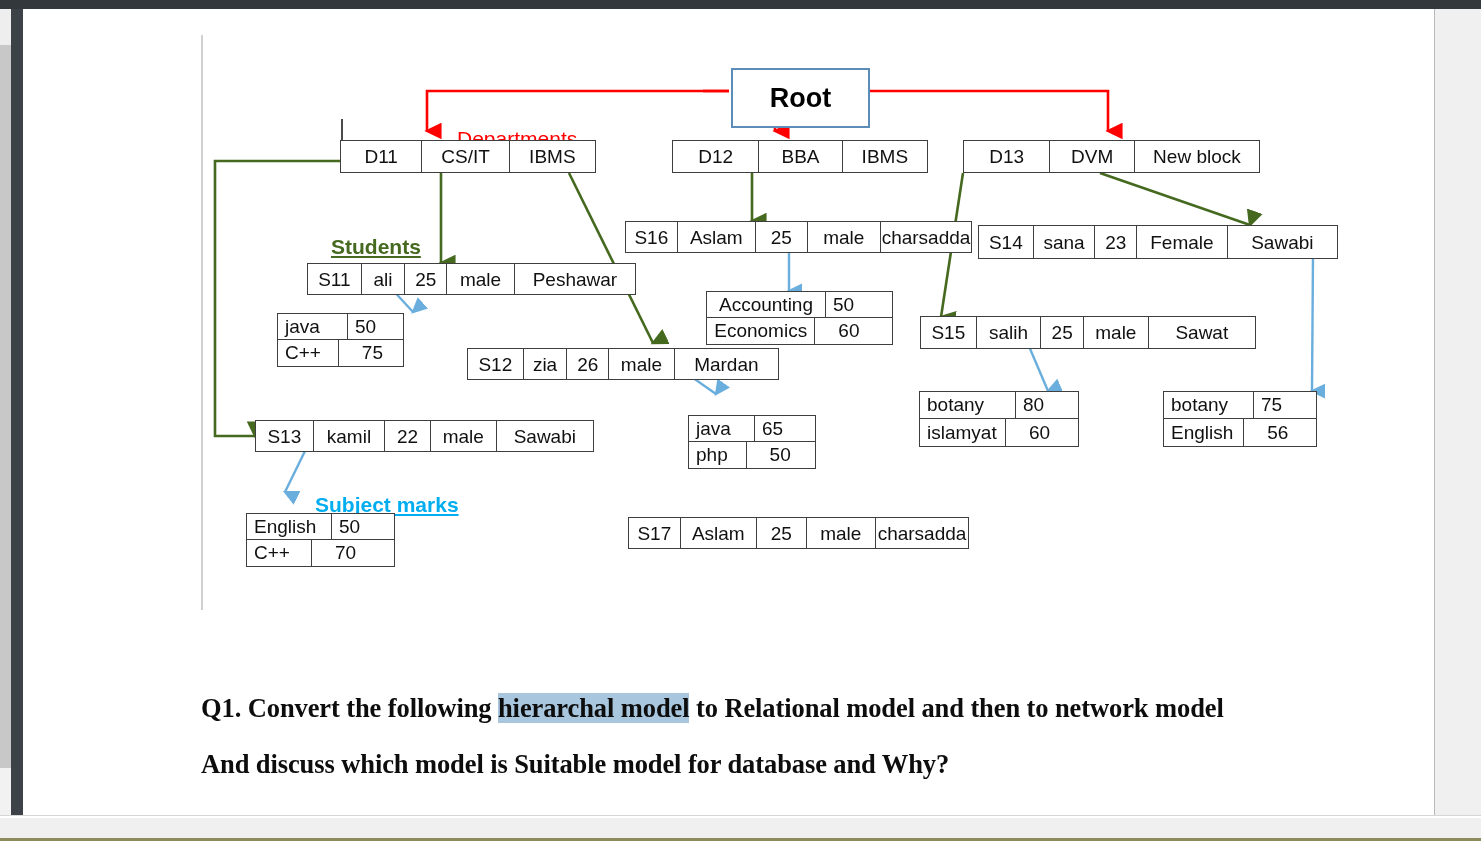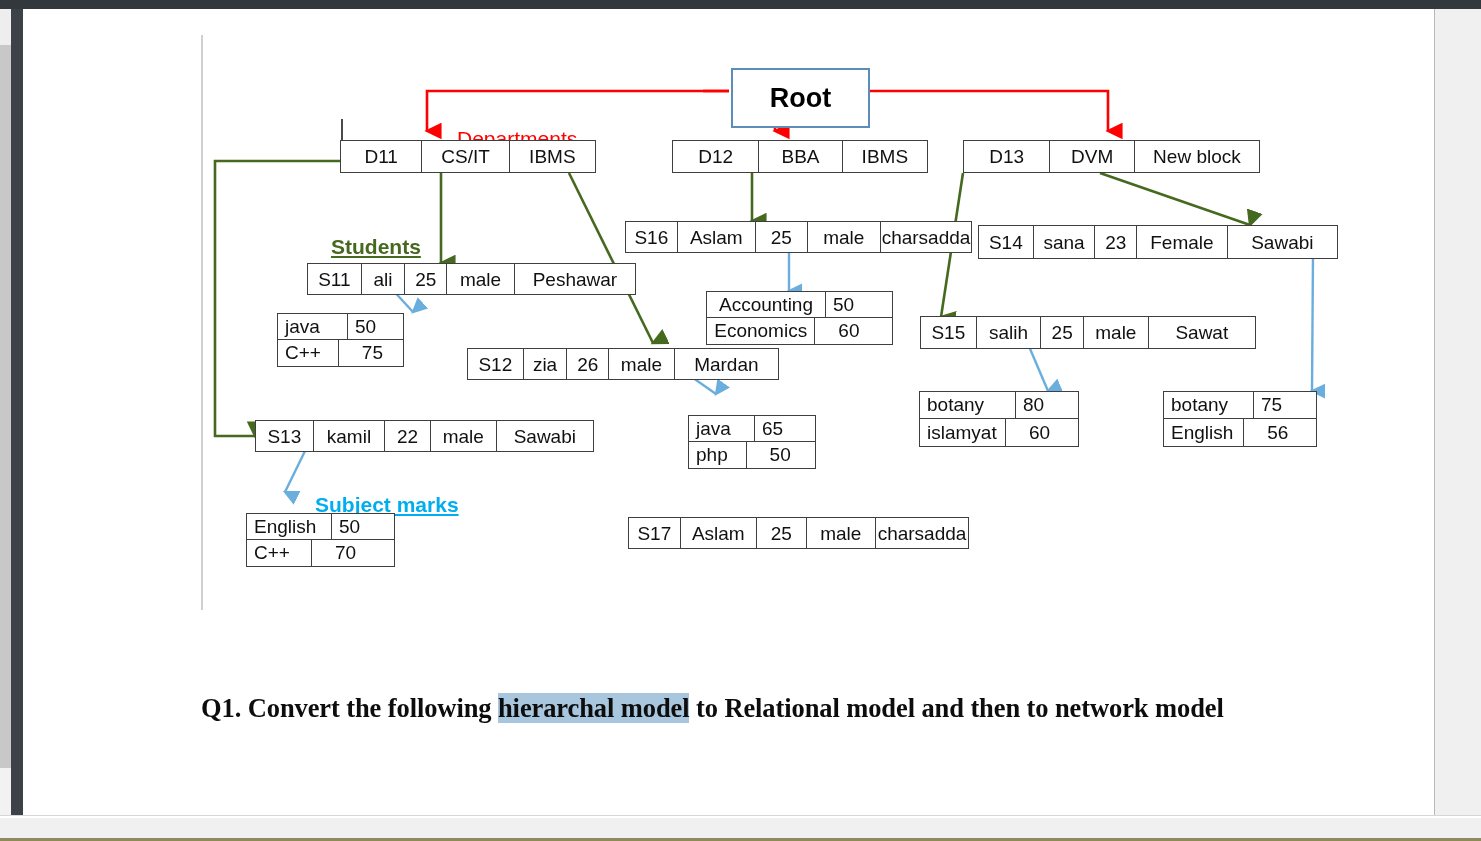--- a/index.html
+++ b/index.html
@@ -269,20 +269,21 @@
       </div>
       <div class="mrow" style="height:27px;">
         <span class="mcell" style="width:90px">English</span>
         <span class="mcell" style="width:62px">56</span>
       </div>
     </div>
 
     <div class="qtext" style="left:178px;top:684px;">
       <span>Q1. Convert the following </span><span class="hl">hierarchal model</span><span> to Relational model and then to network model</span>
     </div>
+    <div class="qtext" style="left:178px;top:740px;">And discuss which model is Suitable model for database and Why?</div>
 
   </div>
 
   <div class="hscroll-topline"></div>
   <div class="vscroll">
     
     
     
   </div>
   <div class="hscroll">

